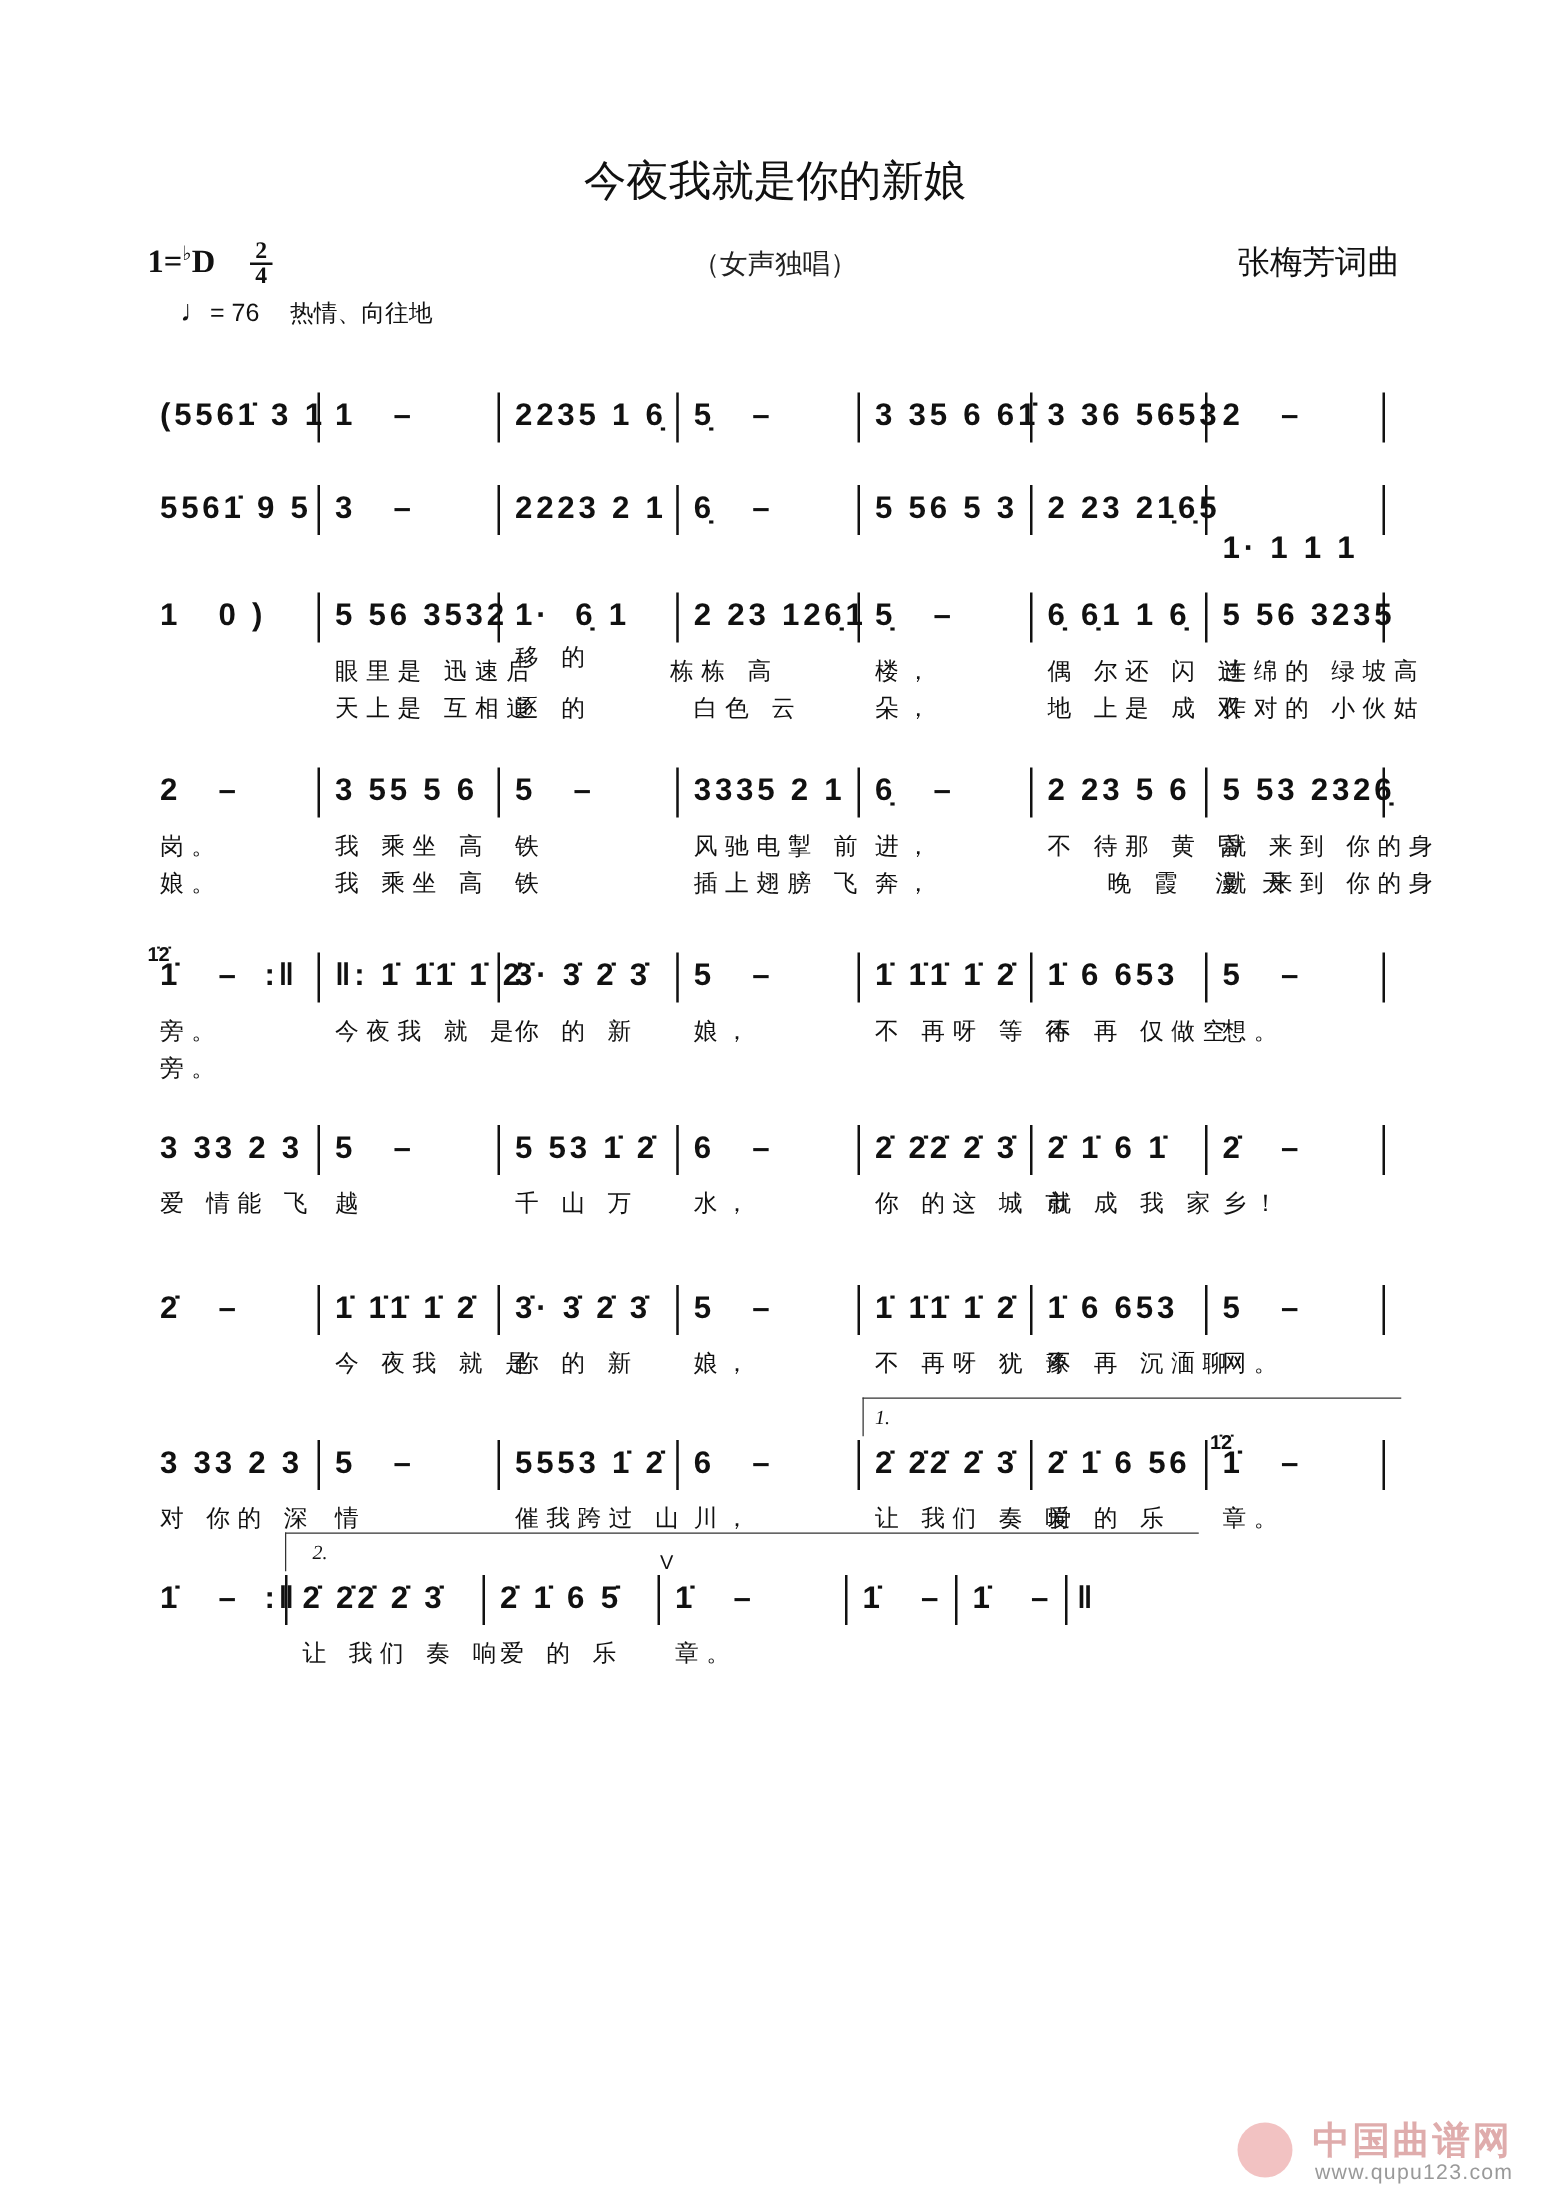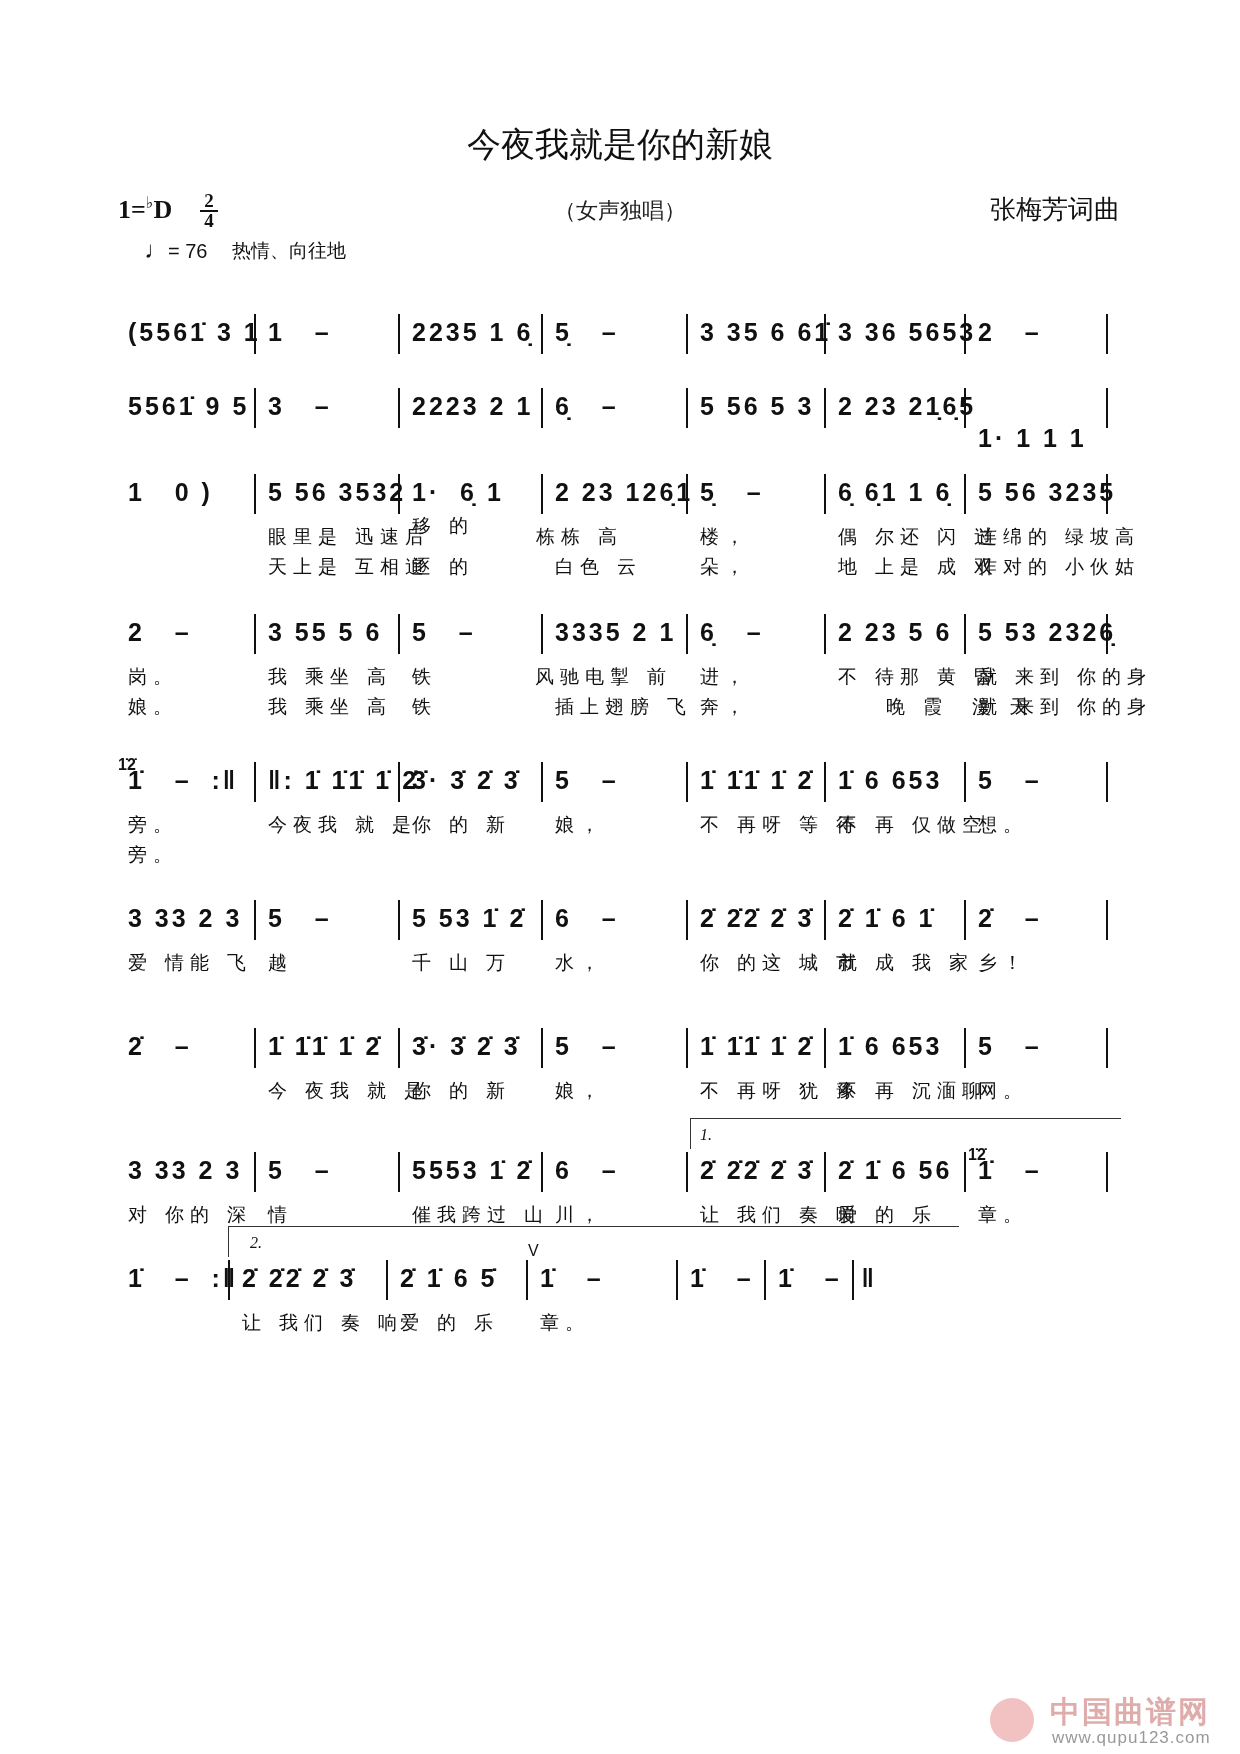--- a/index.html
+++ b/index.html
@@ -115,21 +115,21 @@
       <div class="seg" style="left: 700px;">6̣   –</div>
       <div class="bar" style="left: 686px;"></div>
       <div class="seg" style="left: 838px;">2 23 5 6</div>
       <div class="bar" style="left: 824px;"></div>
       <div class="seg" style="left: 978px;">5 53 2326̣</div>
       <div class="bar" style="left: 964px;"></div>
       <div class="bar" style="left: 1106px;"></div>
       <div class="lyric" style="left: 128px; top: 46px;">岗。</div>
       <div class="lyric" style="left: 268px; top: 46px;">我 乘坐 高</div>
       <div class="lyric" style="left: 412px; top: 46px;">铁</div>
-      <div class="lyric" style="left: 535px; top: 46px; text-align: right;">风驰电掣 前</div>
+      <div class="lyric" style="left: 555px; top: 46px; text-align: right;">风驰电掣 前</div>
       <div class="lyric" style="left: 700px; top: 46px;">进，</div>
       <div class="lyric" style="left: 838px; top: 46px;">不 待那 黄 昏</div>
       <div class="lyric" style="left: 978px; top: 46px;">就 来到 你的身</div>
       <div class="lyric" style="left: 128px; top: 76px;">娘。</div>
       <div class="lyric" style="left: 268px; top: 76px;">我 乘坐 高</div>
       <div class="lyric" style="left: 412px; top: 76px;">铁</div>
       <div class="lyric" style="left: 555px; top: 76px;">插上翅膀 飞</div>
       <div class="lyric" style="left: 700px; top: 76px;">奔，</div>
       <div class="lyric" style="left: 838px; top: 76px; margin-left: 48px;">晚 霞  漫 天</div>
       <div class="lyric" style="left: 978px; top: 76px;">就 来到 你的身</div>

